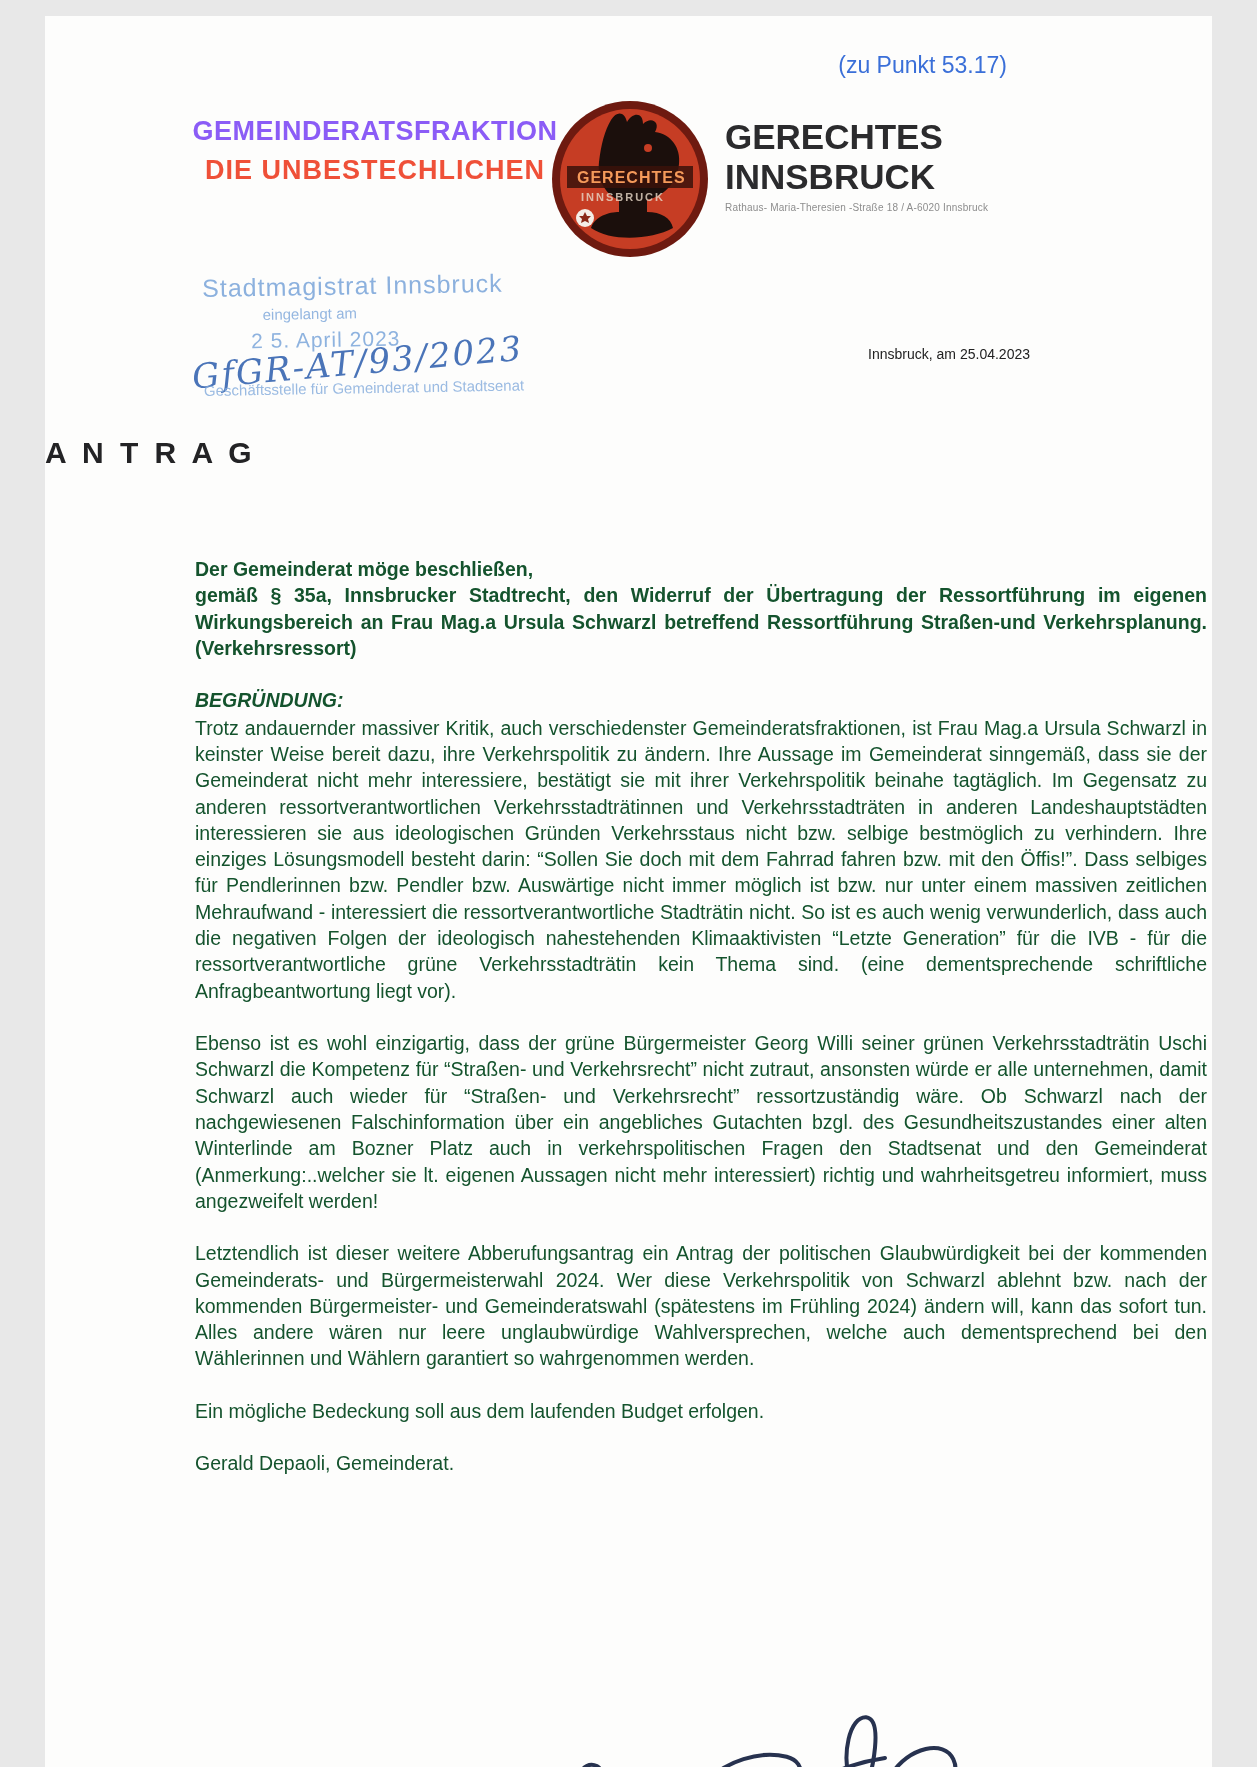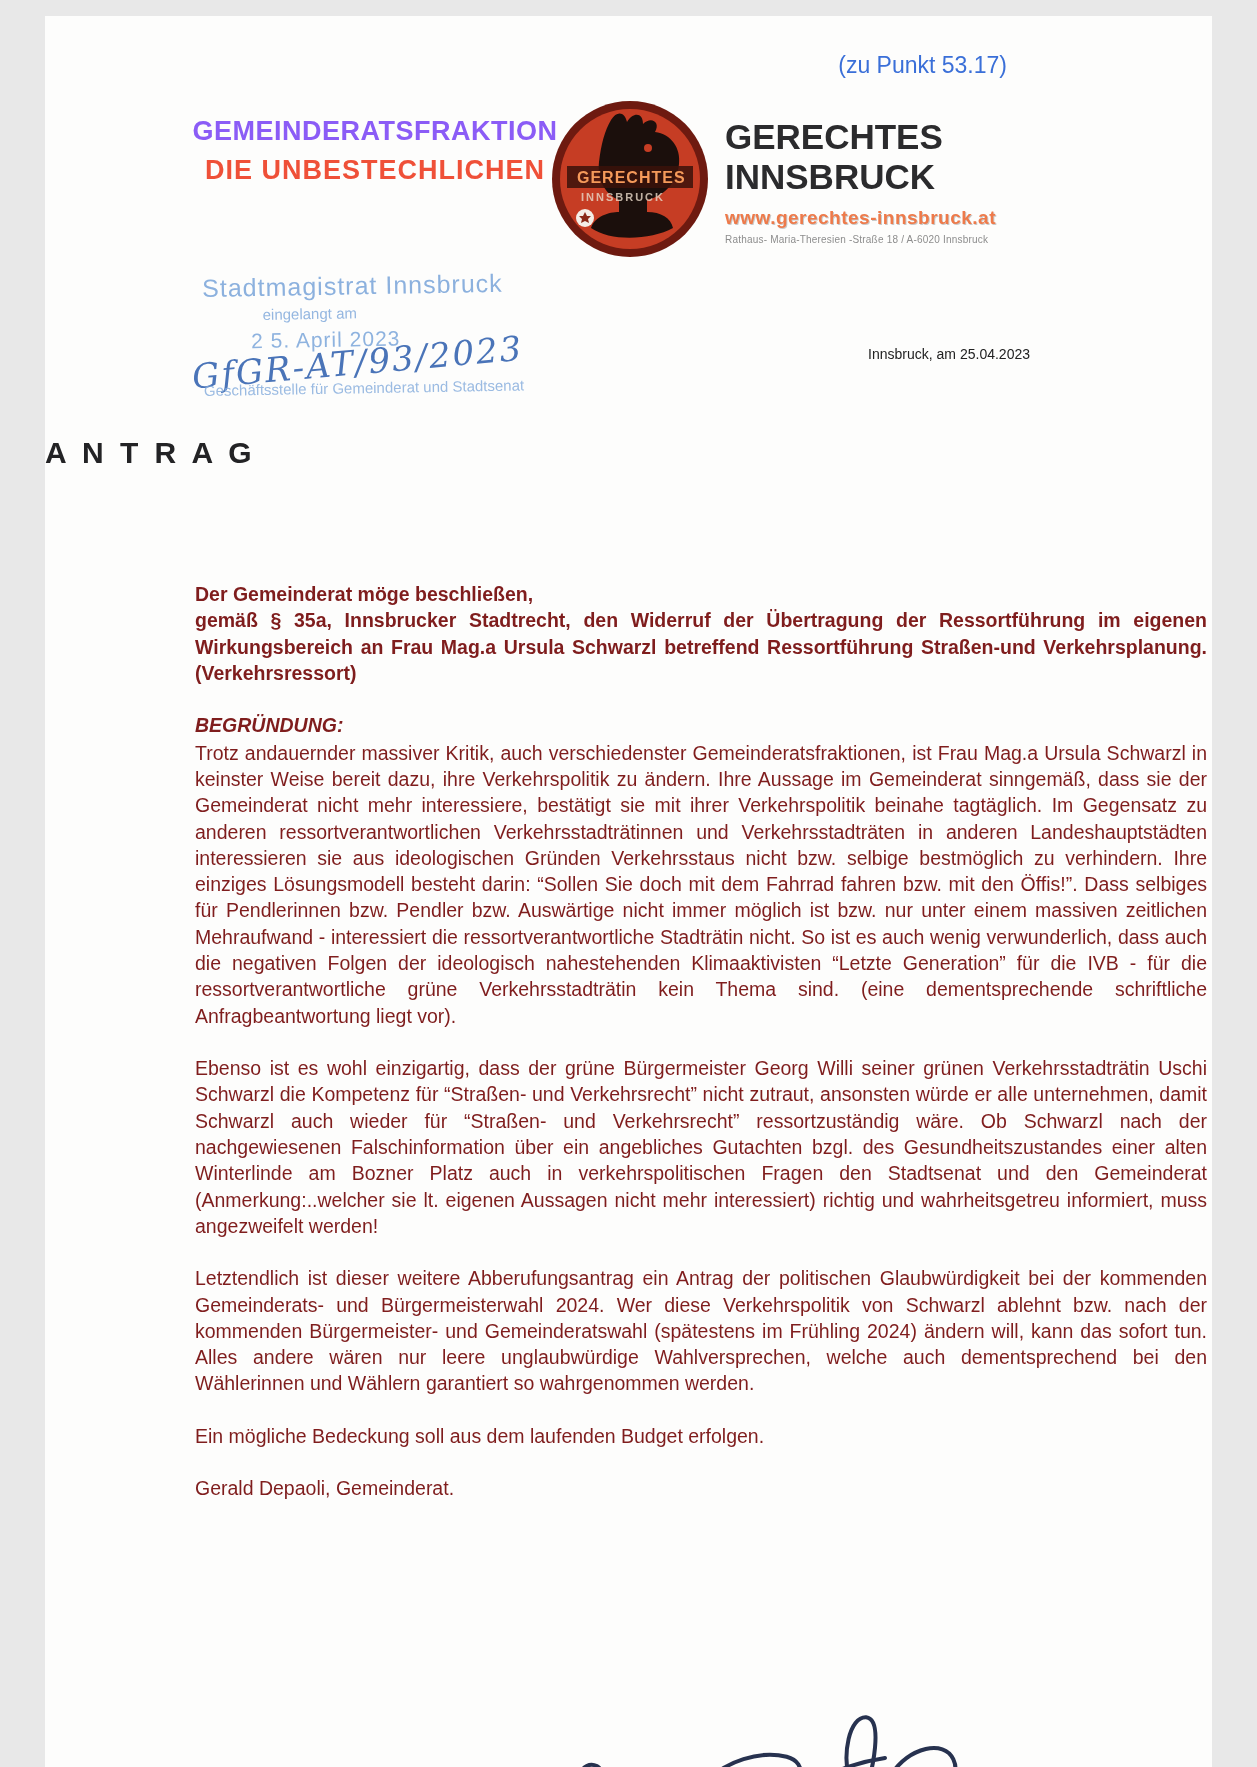--- a/index.html
+++ b/index.html
@@ -140,26 +140,26 @@
     font-size: 30px;
     font-weight: bold;
     letter-spacing: 4px;
     color: #232325;
   }
 
   
   .content {
     position: absolute;
     left: 150px;
-    top: 565px;
+    top: 540px;
     width: 1012px;
     font-size: 19.5px;
     line-height: 1.35;
     text-align: justify;
-    color: #7f1d1d;
+    color: #14532d;
   }
   .content p { margin: 0 0 26px 0; }
   .motion { font-weight: bold; }
   .motion .line1 { display: block; }
   .reason-heading {
     font-weight: bold;
     margin: 0 0 1px 0 !important;
     text-align: left;
     font-style: italic;
   }
@@ -208,21 +208,20 @@
       <rect x="16" y="66" width="126" height="22" fill="#3a120b" opacity="0.85"></rect>
       <text x="26" y="83" font-family="Liberation Sans, sans-serif" font-size="16" font-weight="bold" fill="#f59a5a" letter-spacing="1">GERECHTES</text>
       <text x="30" y="101" font-family="Liberation Sans, sans-serif" font-size="11" font-weight="bold" fill="#e8d9c8" letter-spacing="2" opacity="0.8">INNSBRUCK</text>
       <circle cx="34" cy="118" r="9" fill="#f4efe8"></circle>
       <path d="M34 112 l2 4 4 0 -3 3 1 4 -4 -2 -4 2 1 -4 -3 -3 4 0 Z" fill="#8a2a18"></path>
     </svg>
   </div>
 
   <div class="header-right">
     <div class="org-name">GERECHTES INNSBRUCK</div>
-    <div class="org-url">www.gerechtes-innsbruck.at</div>
     <div class="org-address">Rathaus- Maria-Theresien -Straße 18 / A-6020 Innsbruck</div>
   </div>
 
   <div class="stamp">
     <div class="stamp-office">Stadtmagistrat Innsbruck</div>
     <div class="stamp-received">eingelangt am</div>
     <div class="stamp-date">2 5. April 2023</div>
     <div class="stamp-hand">GfGR-AT/93/2023</div>
     <div class="stamp-dept">Geschäftsstelle für Gemeinderat und Stadtsenat</div>
   </div>

